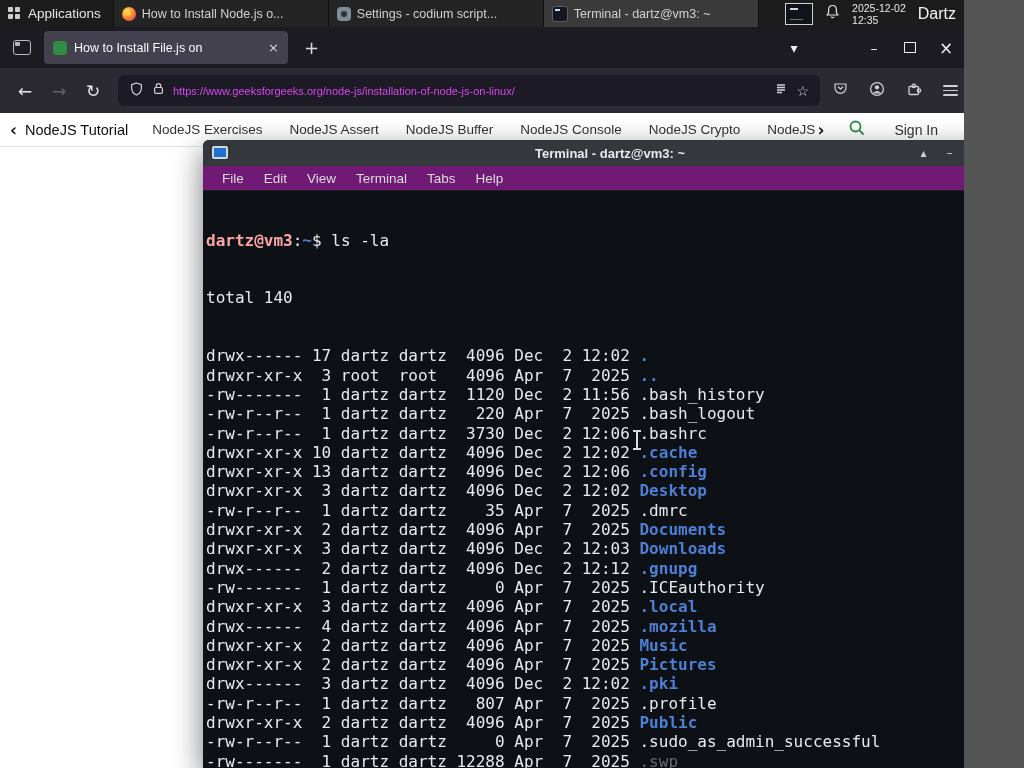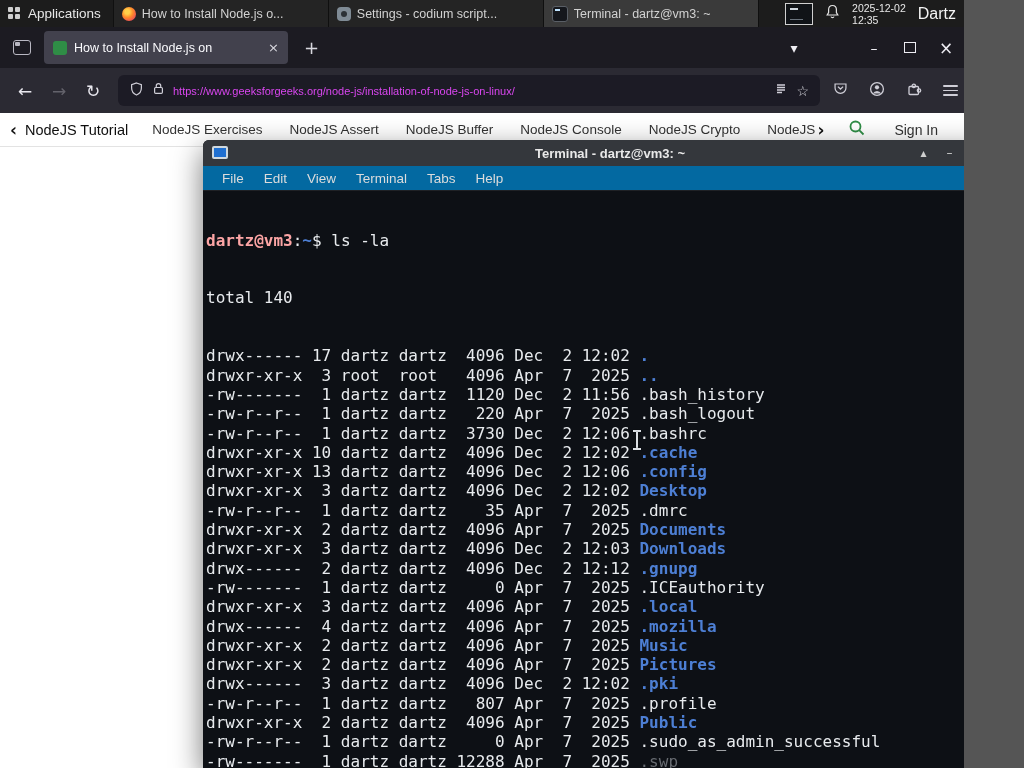--- a/index.html
+++ b/index.html
@@ -63,21 +63,21 @@
 
   
   .twin{position:absolute;left:203px;top:140px;width:814px;height:628px;z-index:20;box-shadow:0 10px 30px rgba(0,0,0,.55);border-radius:6px 6px 0 0;background:#0d1015}
   .tbar{height:26px;background:#34373c;border-radius:6px 6px 0 0;display:flex;align-items:center;position:relative}
   .tbar-icon{position:absolute;left:9px;top:6px;width:16px;height:13px;border-radius:2px;background:#cfd8de}
   .tbar-icon:after{content:"";position:absolute;inset:2px;background:#1f6fd0}
   .tbar-title{flex:1;text-align:center;font-size:13px;font-weight:bold;color:#e9e9e9}
   .tbar-controls{position:absolute;right:8px;top:0;height:100%;display:flex;align-items:center;gap:11px;color:#cfcfcf}
   .tbtn{width:15px;text-align:center;font-size:12px;font-family:"DejaVu Sans",sans-serif;color:#cfcfcf}
   .tmax{width:10px;height:9px;border:1.5px solid #cfcfcf}
-  .tmenu{height:24px;background:#0369a1;display:flex;align-items:center;padding-left:9px;border-bottom:1px solid #1f2125}
+  .tmenu{height:24px;background:#701a75;display:flex;align-items:center;padding-left:9px;border-bottom:1px solid #1f2125}
   .tmenu-item{padding:0 10px;font-size:13.5px;color:#dcdcdc}
   .tbody{position:relative;height:578px;background:#0d1015;overflow:hidden;padding:1px 14px 0 3px;font-family:"DejaVu Sans Mono",monospace;font-size:16px;line-height:19.3px;color:#e8ebee;white-space:pre}
   .tline{white-space:pre}
   .c-dir{color:#4d7fd4;font-weight:bold}
   .c-dim{color:#666a70}
   .p-user{color:#fca5a5;font-weight:bold}
   .p-path{color:#4d7fd4;font-weight:bold}
   .scroll{position:absolute;right:0;top:0;bottom:0;width:11px;background:#0d1015}
   .thumb{position:absolute;right:2px;bottom:4px;width:7px;height:62px;border-radius:4px;background:#b9bfc7}
 
@@ -129,21 +129,21 @@
         <div>12:35</div>
       </div>
       <span class="panel-user">Dartz</span>
     </div>
   </div>
 
   <div class="tabbar">
     <span class="ffview"></span>
     <div class="tab">
       <span class="favicon"></span>
-      <span class="tab-title">How to Install Node.js on</span>
+      <span class="tab-title">How to Install File.js on</span>
       <span class="tab-close">×</span>
     </div>
     <span class="newtab">+</span>
     <div class="tab-right">
       <span class="tr-btn tr-chev">▾</span>
       <span class="tr-btn">–</span>
       <span class="tr-btn"><span class="max-box"></span></span>
       <span class="tr-btn" style="font-size:17px">×</span>
     </div>
   </div>

